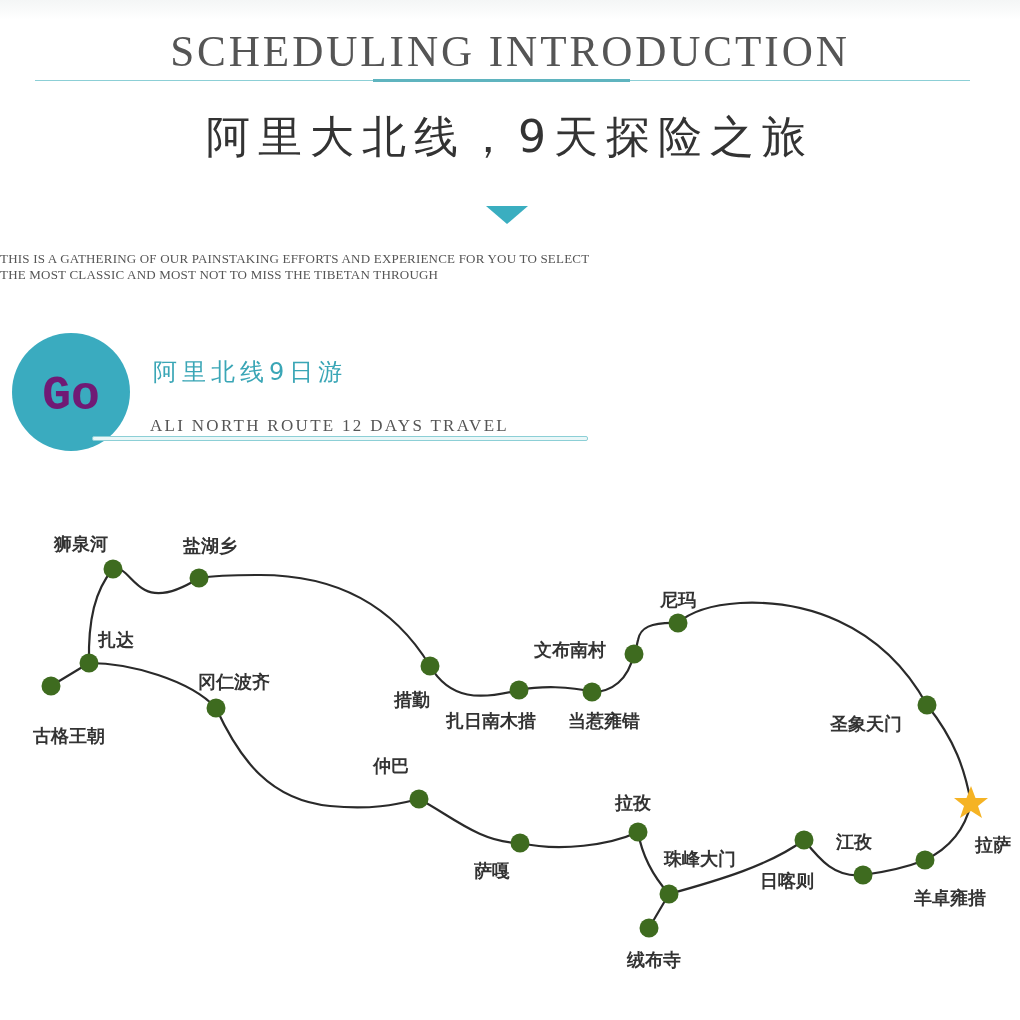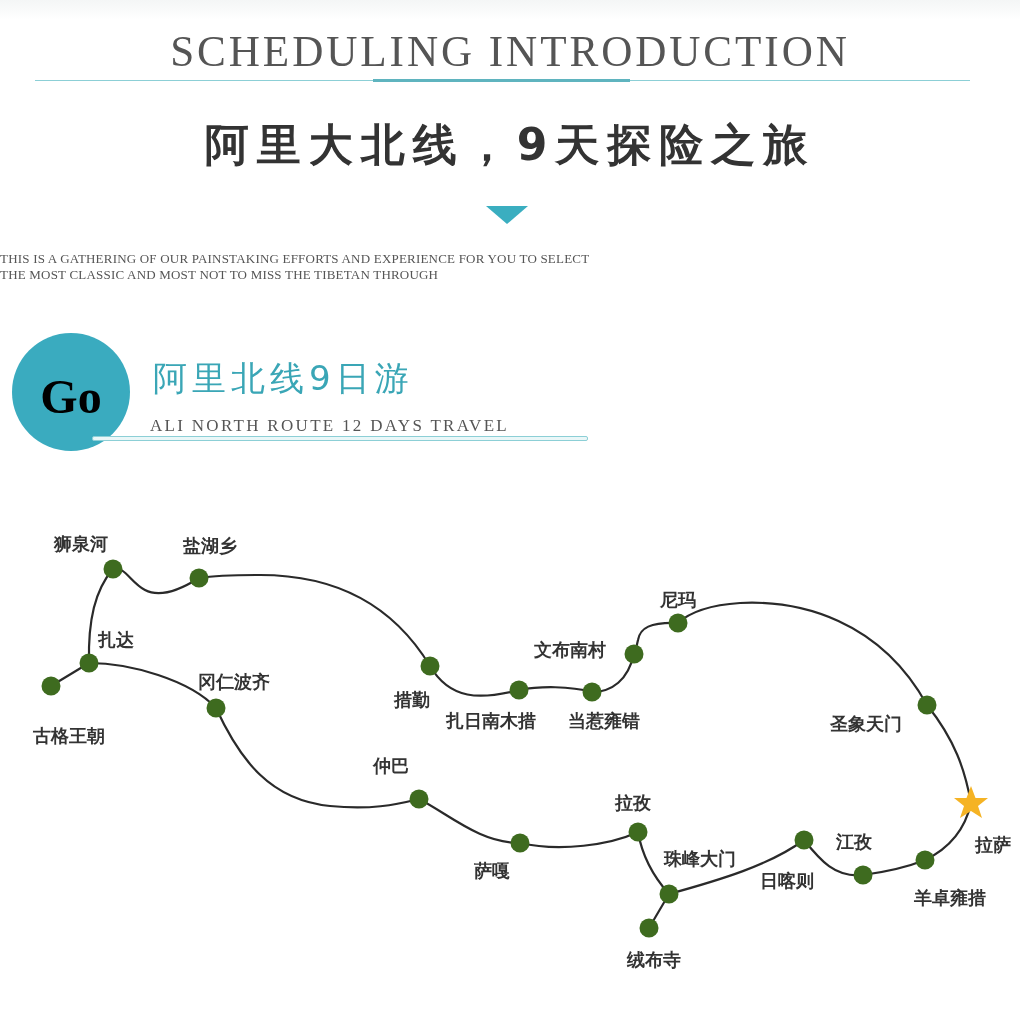--- a/index.html
+++ b/index.html
@@ -5,31 +5,31 @@
   html, body { margin:0; padding:0; }
   body { width:1020px; height:1020px; background:#ffffff; position:relative; overflow:hidden;
          font-family:"DejaVu Sans", sans-serif; color:#333; }
   .top-edge { position:absolute; left:0; top:0; width:1020px; height:20px;
               background:linear-gradient(#f4f6f6,#ffffff); }
   .main-title { position:absolute; left:0; width:1020px; top:26px; text-align:center;
                 font-family:"Liberation Serif","DejaVu Serif",serif; font-size:44px; letter-spacing:3px;
                 color:#555; transform:scaleX(0.98); }
   .title-rule { position:absolute; left:35px; top:80px; width:935px; height:1px; background:#8ccfd6; }
   .title-rule-accent { position:absolute; left:373px; top:79px; width:257px; height:3px; background:#5fb4bf; }
-  .cn-title { position:absolute; left:0; width:1020px; top:116px; text-align:center;
-              font-family:"DejaVu Sans", sans-serif; font-size:44px; letter-spacing:8px; color:#333; font-weight:bold; }
+  .cn-title { position:absolute; left:0; width:1020px; top:108px; text-align:center;
+              font-family:"DejaVu Sans", sans-serif; font-size:44px; letter-spacing:8px; color:#333; font-weight:normal; }
   .triangle { position:absolute; left:486px; top:206px; width:0; height:0;
               border-left:21px solid transparent; border-right:21px solid transparent; border-top:18px solid #3aaec0; }
   .desc { position:absolute; left:0; width:1020px; text-align:left;
           font-family:"Liberation Serif","DejaVu Serif",serif; font-size:13px; color:#555; letter-spacing:0.2px; }
   .desc1 { top:251px; } .desc2 { top:267px; }
   .go-circle { position:absolute; left:12px; top:333px; width:118px; height:118px; border-radius:50%;
                background:#3aabbf; display:flex; align-items:center; justify-content:center; }
-  .go-text { font-family:Liberation Serif, serif; font-weight:bold; font-size:48px; color:#000000; margin-top:8px; }
-  .sub-cn { position:absolute; left:153px; top:356px; font-family:"DejaVu Sans",sans-serif; font-size:34px;
+  .go-text { font-family:Liberation Mono, monospace; font-weight:bold; font-size:48px; color:#701a75; margin-top:8px; }
+  .sub-cn { position:absolute; left:153px; top:356px; font-family:"DejaVu Sans",sans-serif; font-size:24px;
             letter-spacing:5px; color:#3aa6b6; }
   .sub-en { position:absolute; left:150px; top:416px; font-family:"Liberation Serif","DejaVu Serif",serif;
             font-size:17px; letter-spacing:2.3px; color:#555; }
   .sub-rule { position:absolute; left:92px; top:436px; width:494px; height:3px; border:1px solid #8ccfd6;
               border-radius:2px; background:#eaf7f8; }
   svg.map { position:absolute; left:0; top:0; }
   .lbl { font-family:"DejaVu Sans",sans-serif; font-size:18px; fill:#333; font-weight:bold; }
 </style>
 </head>
 <body>

